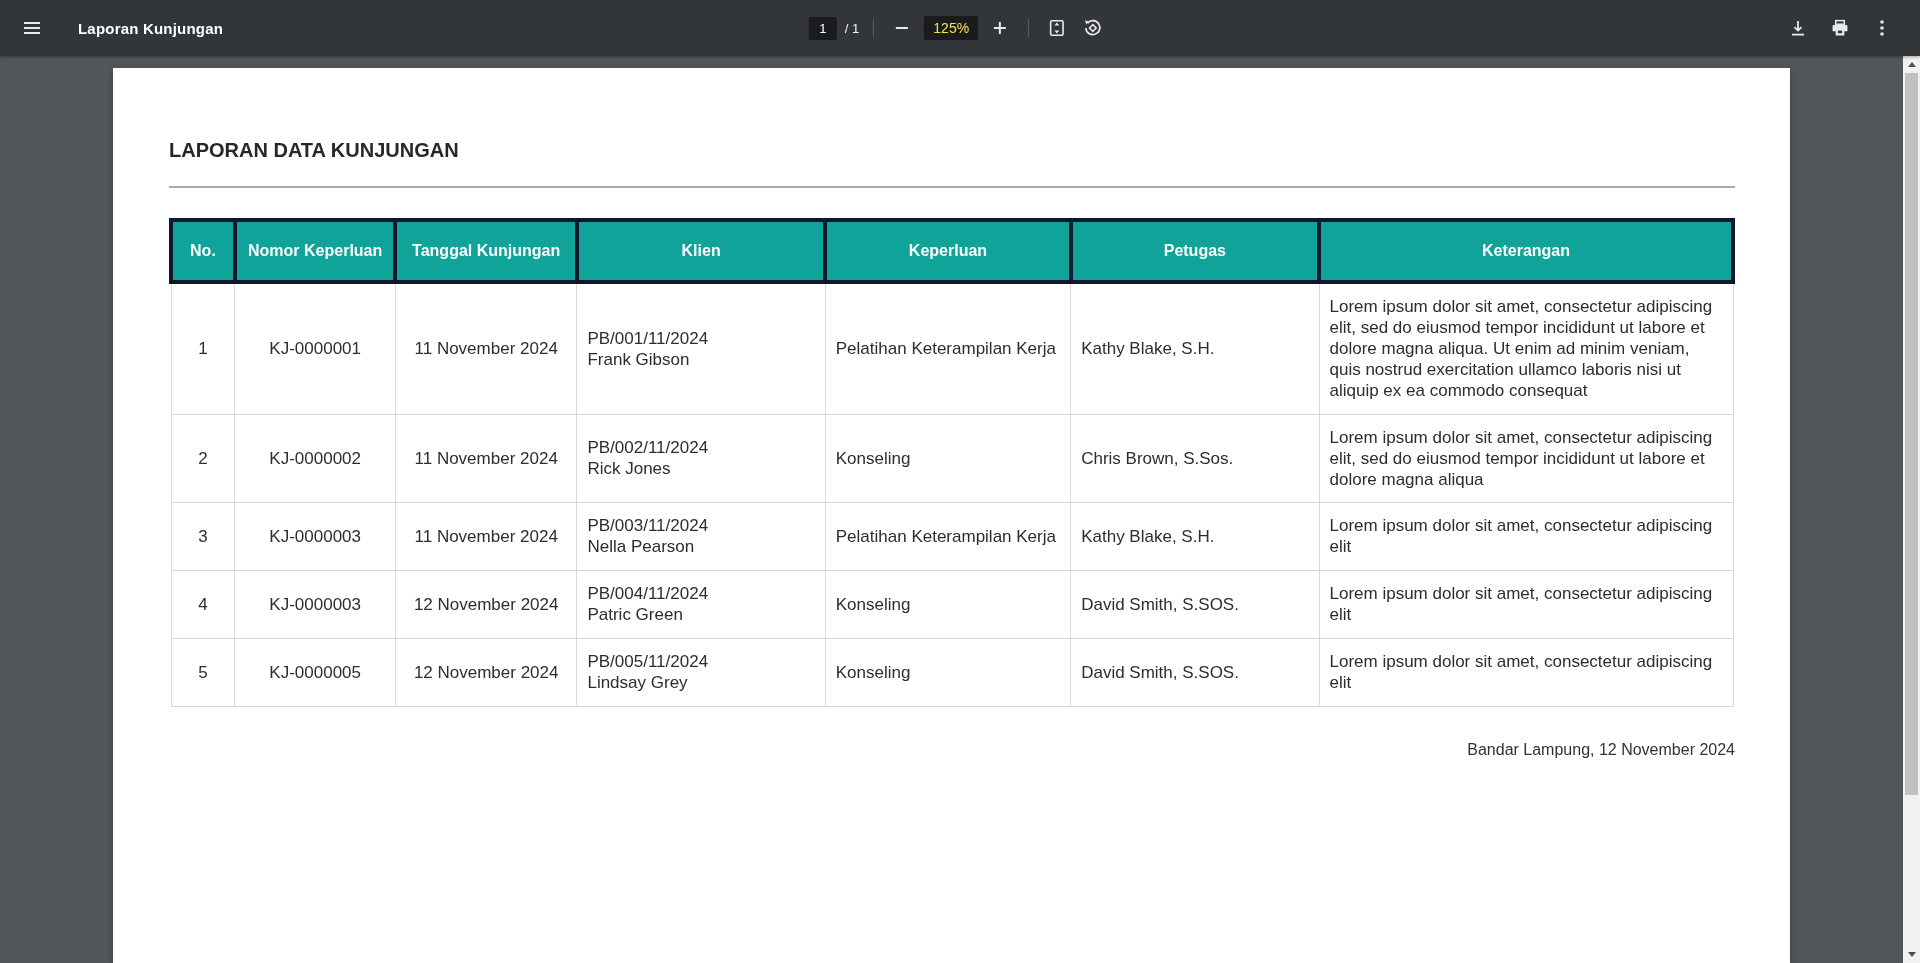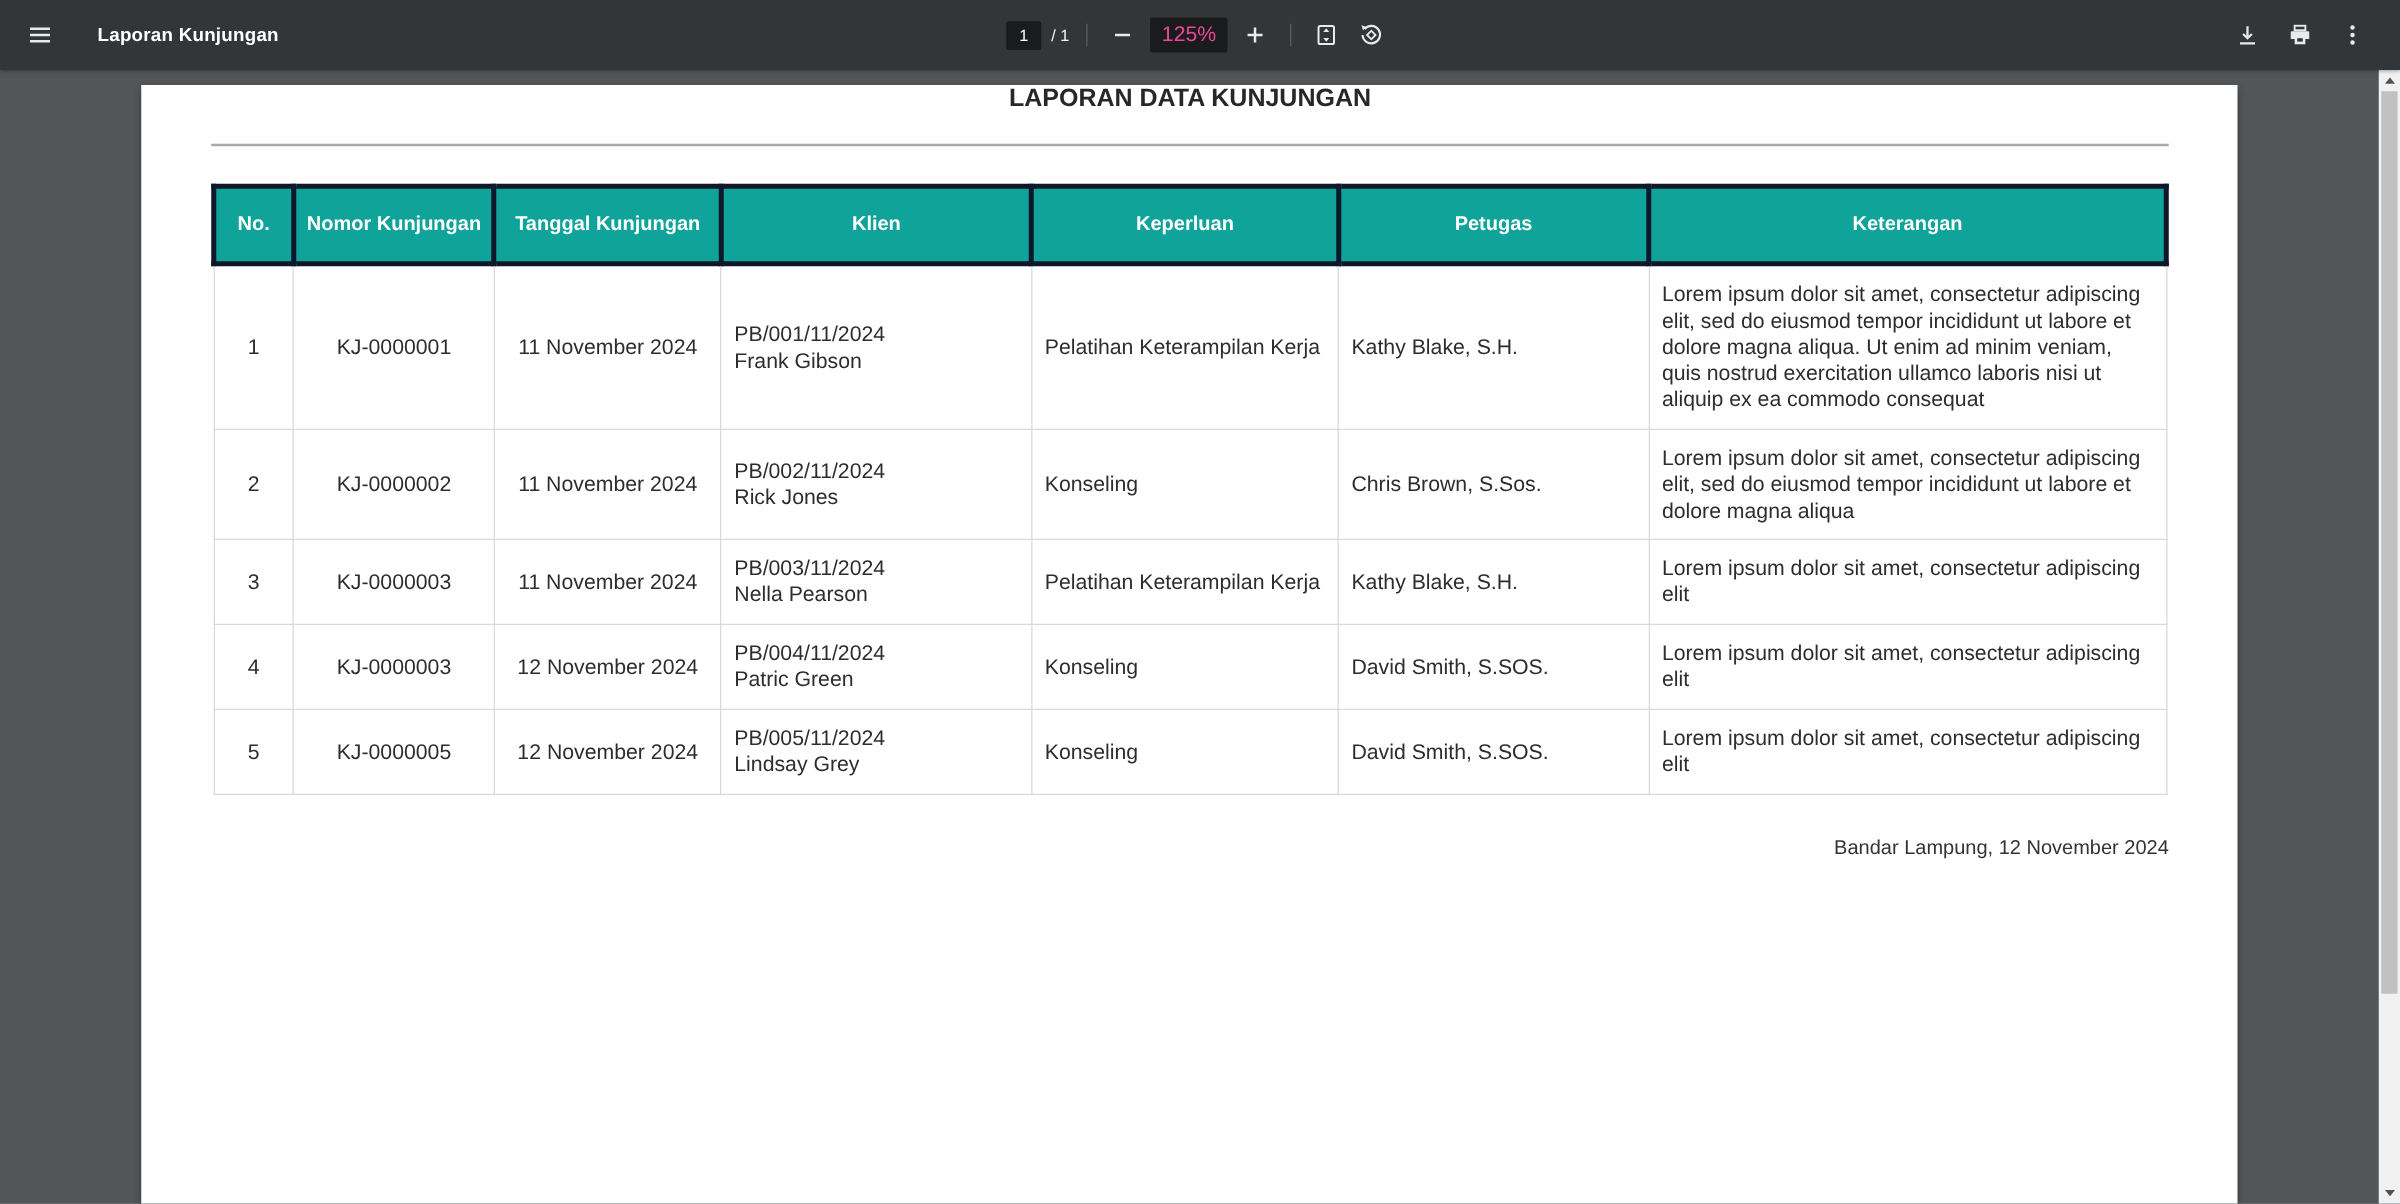--- a/index.html
+++ b/index.html
@@ -22,35 +22,35 @@
     position:absolute; left:50%; top:50%; transform:translate(-50%,-50%);
     display:flex; align-items:center; font-size:13px;
   }
   .page-input {
     width:28px; height:23px; background:#191b1c; border:none; border-radius:2px;
     color:#fff; text-align:center; font-size:13px; font-family:inherit;
   }
   .page-total { margin:0 4px 0 8px; color:#f1f3f4; }
   .tb-sep { width:1px; height:18px; background:#5c6063; margin:0 10px; }
   .zoom-box {
-    background:#191b1c; border-radius:2px; padding:4px 9px; color:#ec4899;
-    font-size:17px; margin:0 4px; cursor:default;
+    background:#191b1c; border-radius:2px; padding:4px 9px; color:#fde047;
+    font-size:14px; margin:0 4px; cursor:default;
   }
   .tb-right { margin-left:auto; display:flex; align-items:center; gap:6px; }
 
   
   .viewer { position:relative; height:907px; background:#525659; }
   .page {
     position:absolute; left:113px; top:12px; width:1677px; height:895px;
     background:#ffffff; box-shadow:0 2px 6px rgba(0,0,0,.3);
     color:#2d2d2d; overflow:hidden;
   }
   .content { padding:0 55px 0 56px; }
 
-  .doc-title { text-align:center; font-size:20px; font-weight:700; color:#272727; }
+  .doc-title { text-align:left; margin-top:71px; font-size:20px; font-weight:700; color:#272727; }
   .doc-subtitle { text-align:center; margin-top:13px; font-size:16px; color:#333; }
   .rule { border:none; border-top:2px solid #a9a9a9; margin-top:24px; }
 
   table.report { width:100%; border-collapse:collapse; margin-top:30px; table-layout:fixed; }
   table.report th {
     background:var(--header-bg); color:#fff; font-size:16px; font-weight:700;
     height:62px; border:4px solid #0f172a; line-height:22px; text-align:center; padding:0 6px;
   }
   table.report td {
     border:1px solid #d9d9d9; font-size:17px; color:#2d2d2d;
@@ -152,21 +152,21 @@
             <col style="width:10.28%">
             <col style="width:11.62%">
           <col style="width:15.9%">
             <col style="width:15.71%">
             <col style="width:15.9%">
             <col style="width:26.5%">
         </colgroup>
         <thead>
           <tr>
             <th>No.</th>
-            <th>Nomor Kunjungan</th>
+            <th>Nomor Keperluan</th>
             <th>Tanggal Kunjungan</th>
             <th>Klien</th>
             <th>Keperluan</th>
             <th>Petugas</th>
             <th>Keterangan</th>
           </tr>
         </thead>
         <tbody>
           <tr class="r1">
             <td class="c">1</td>

